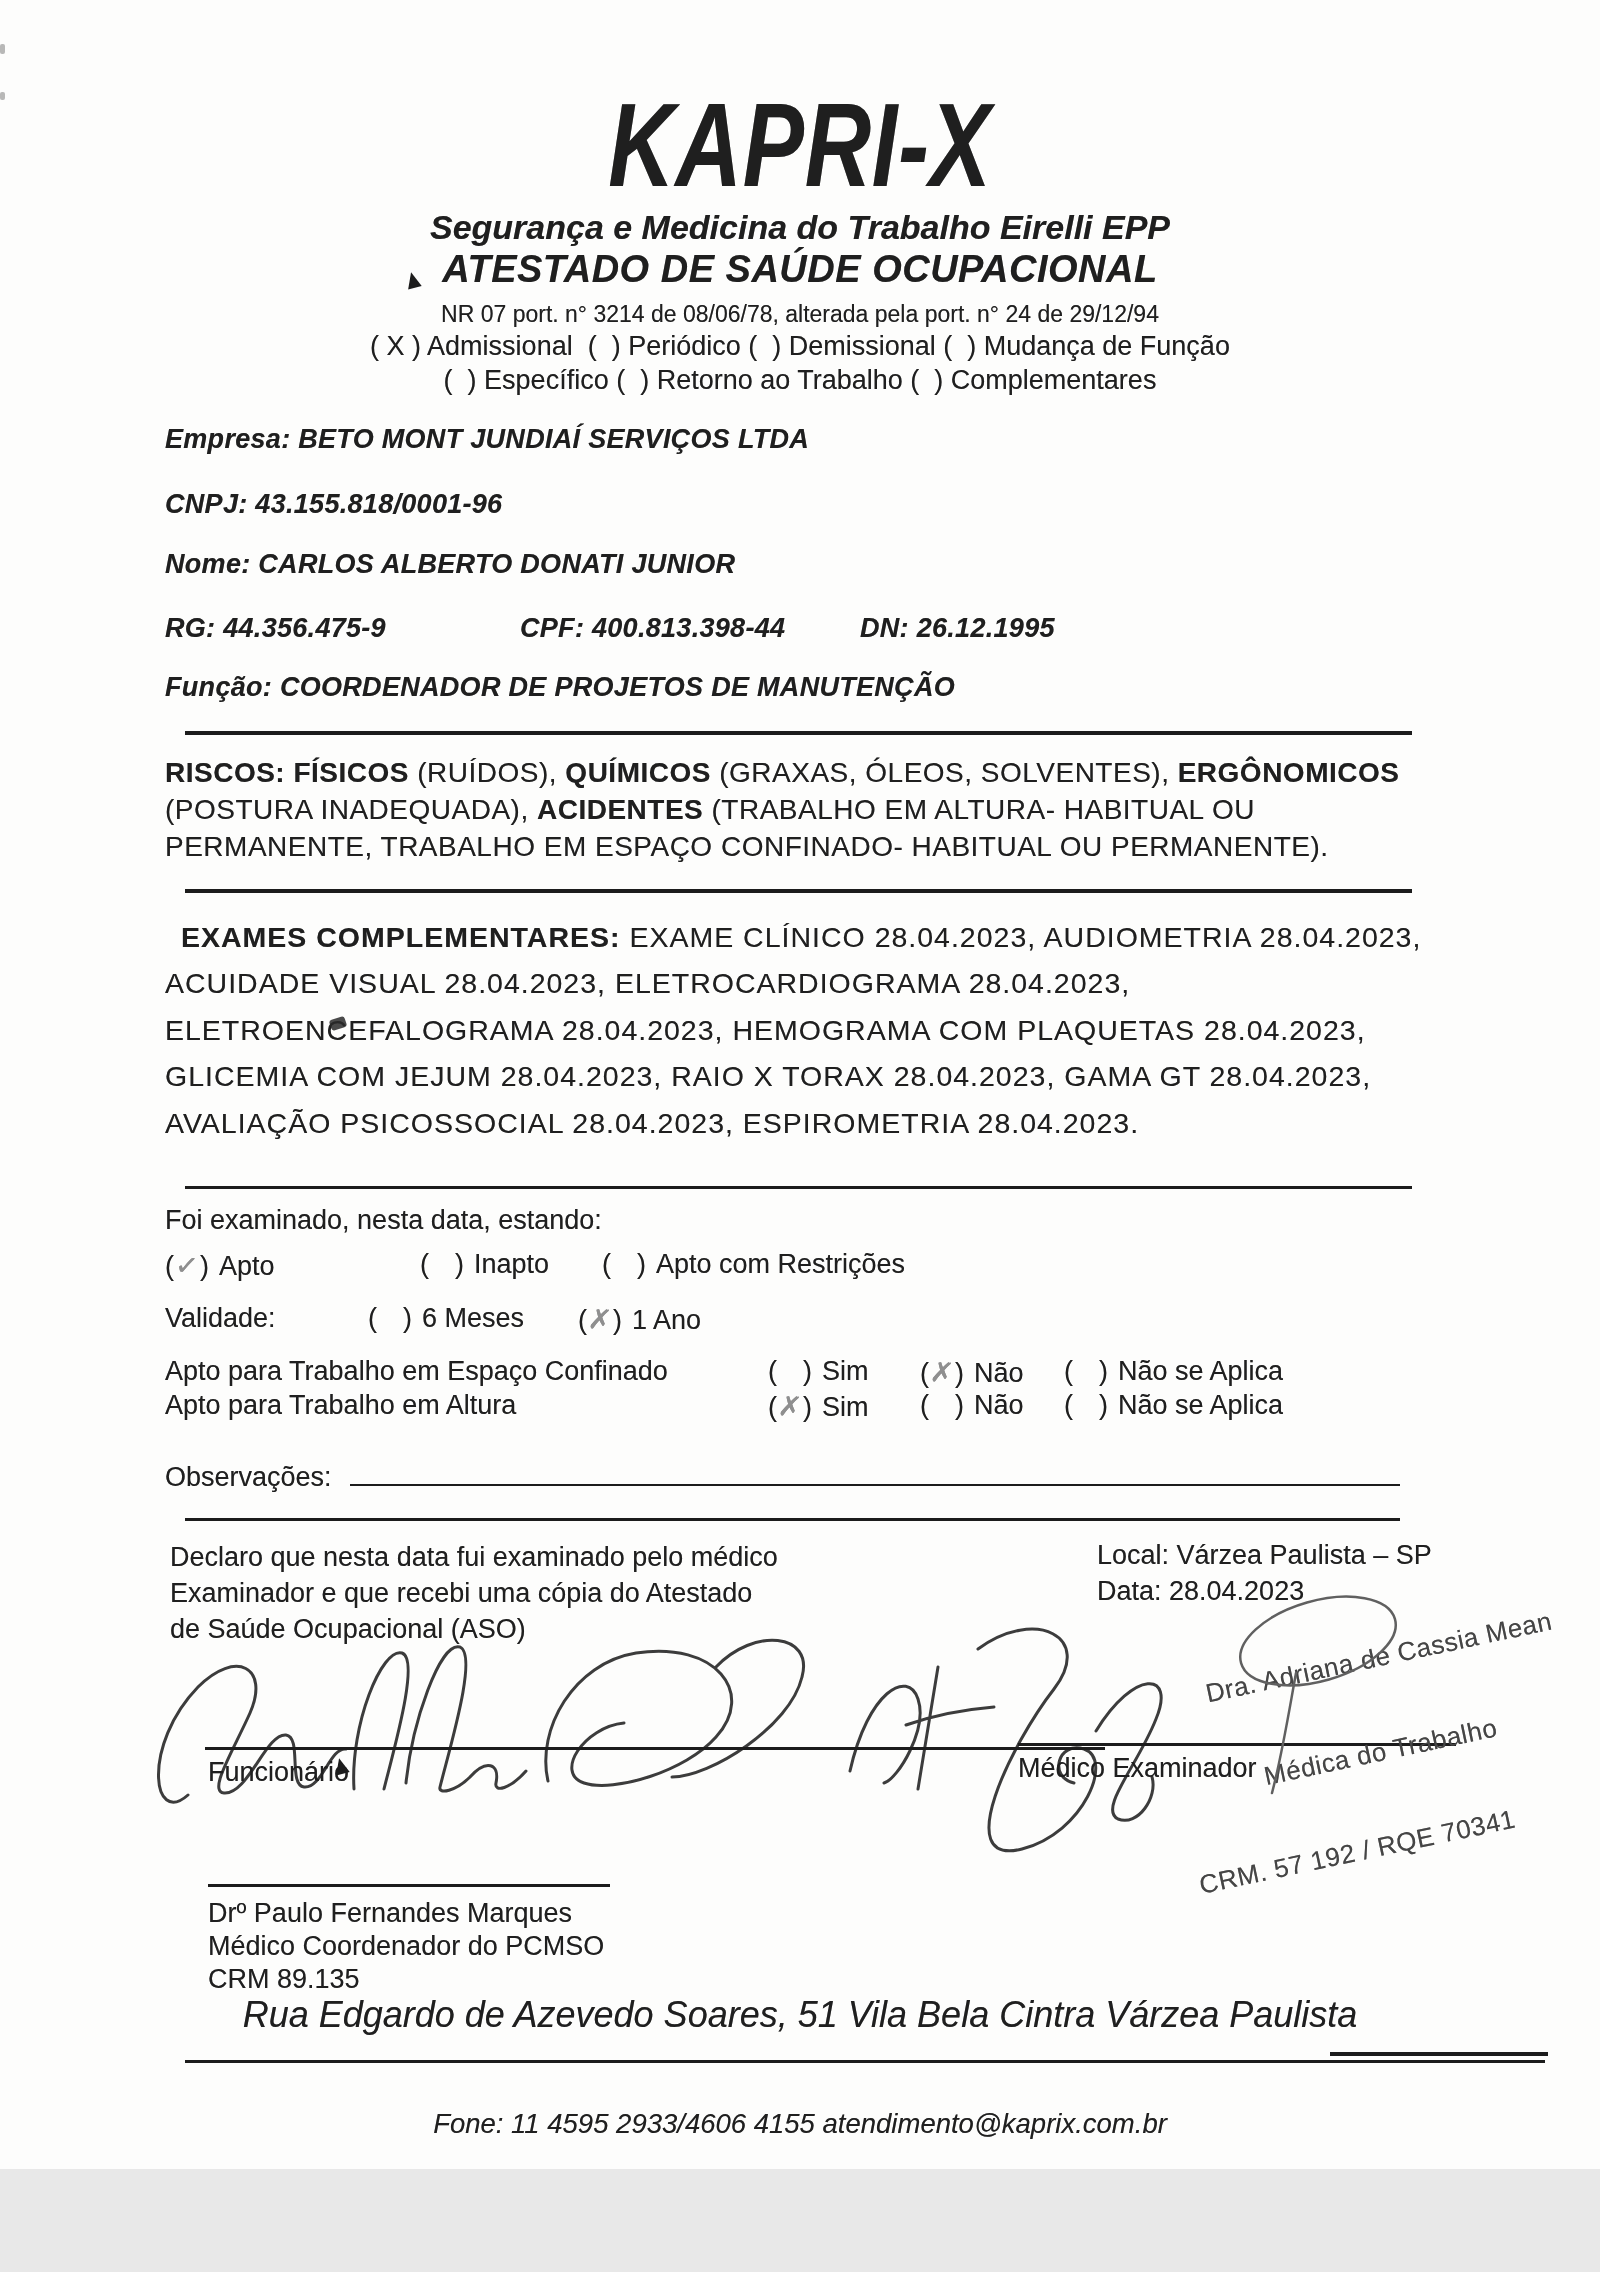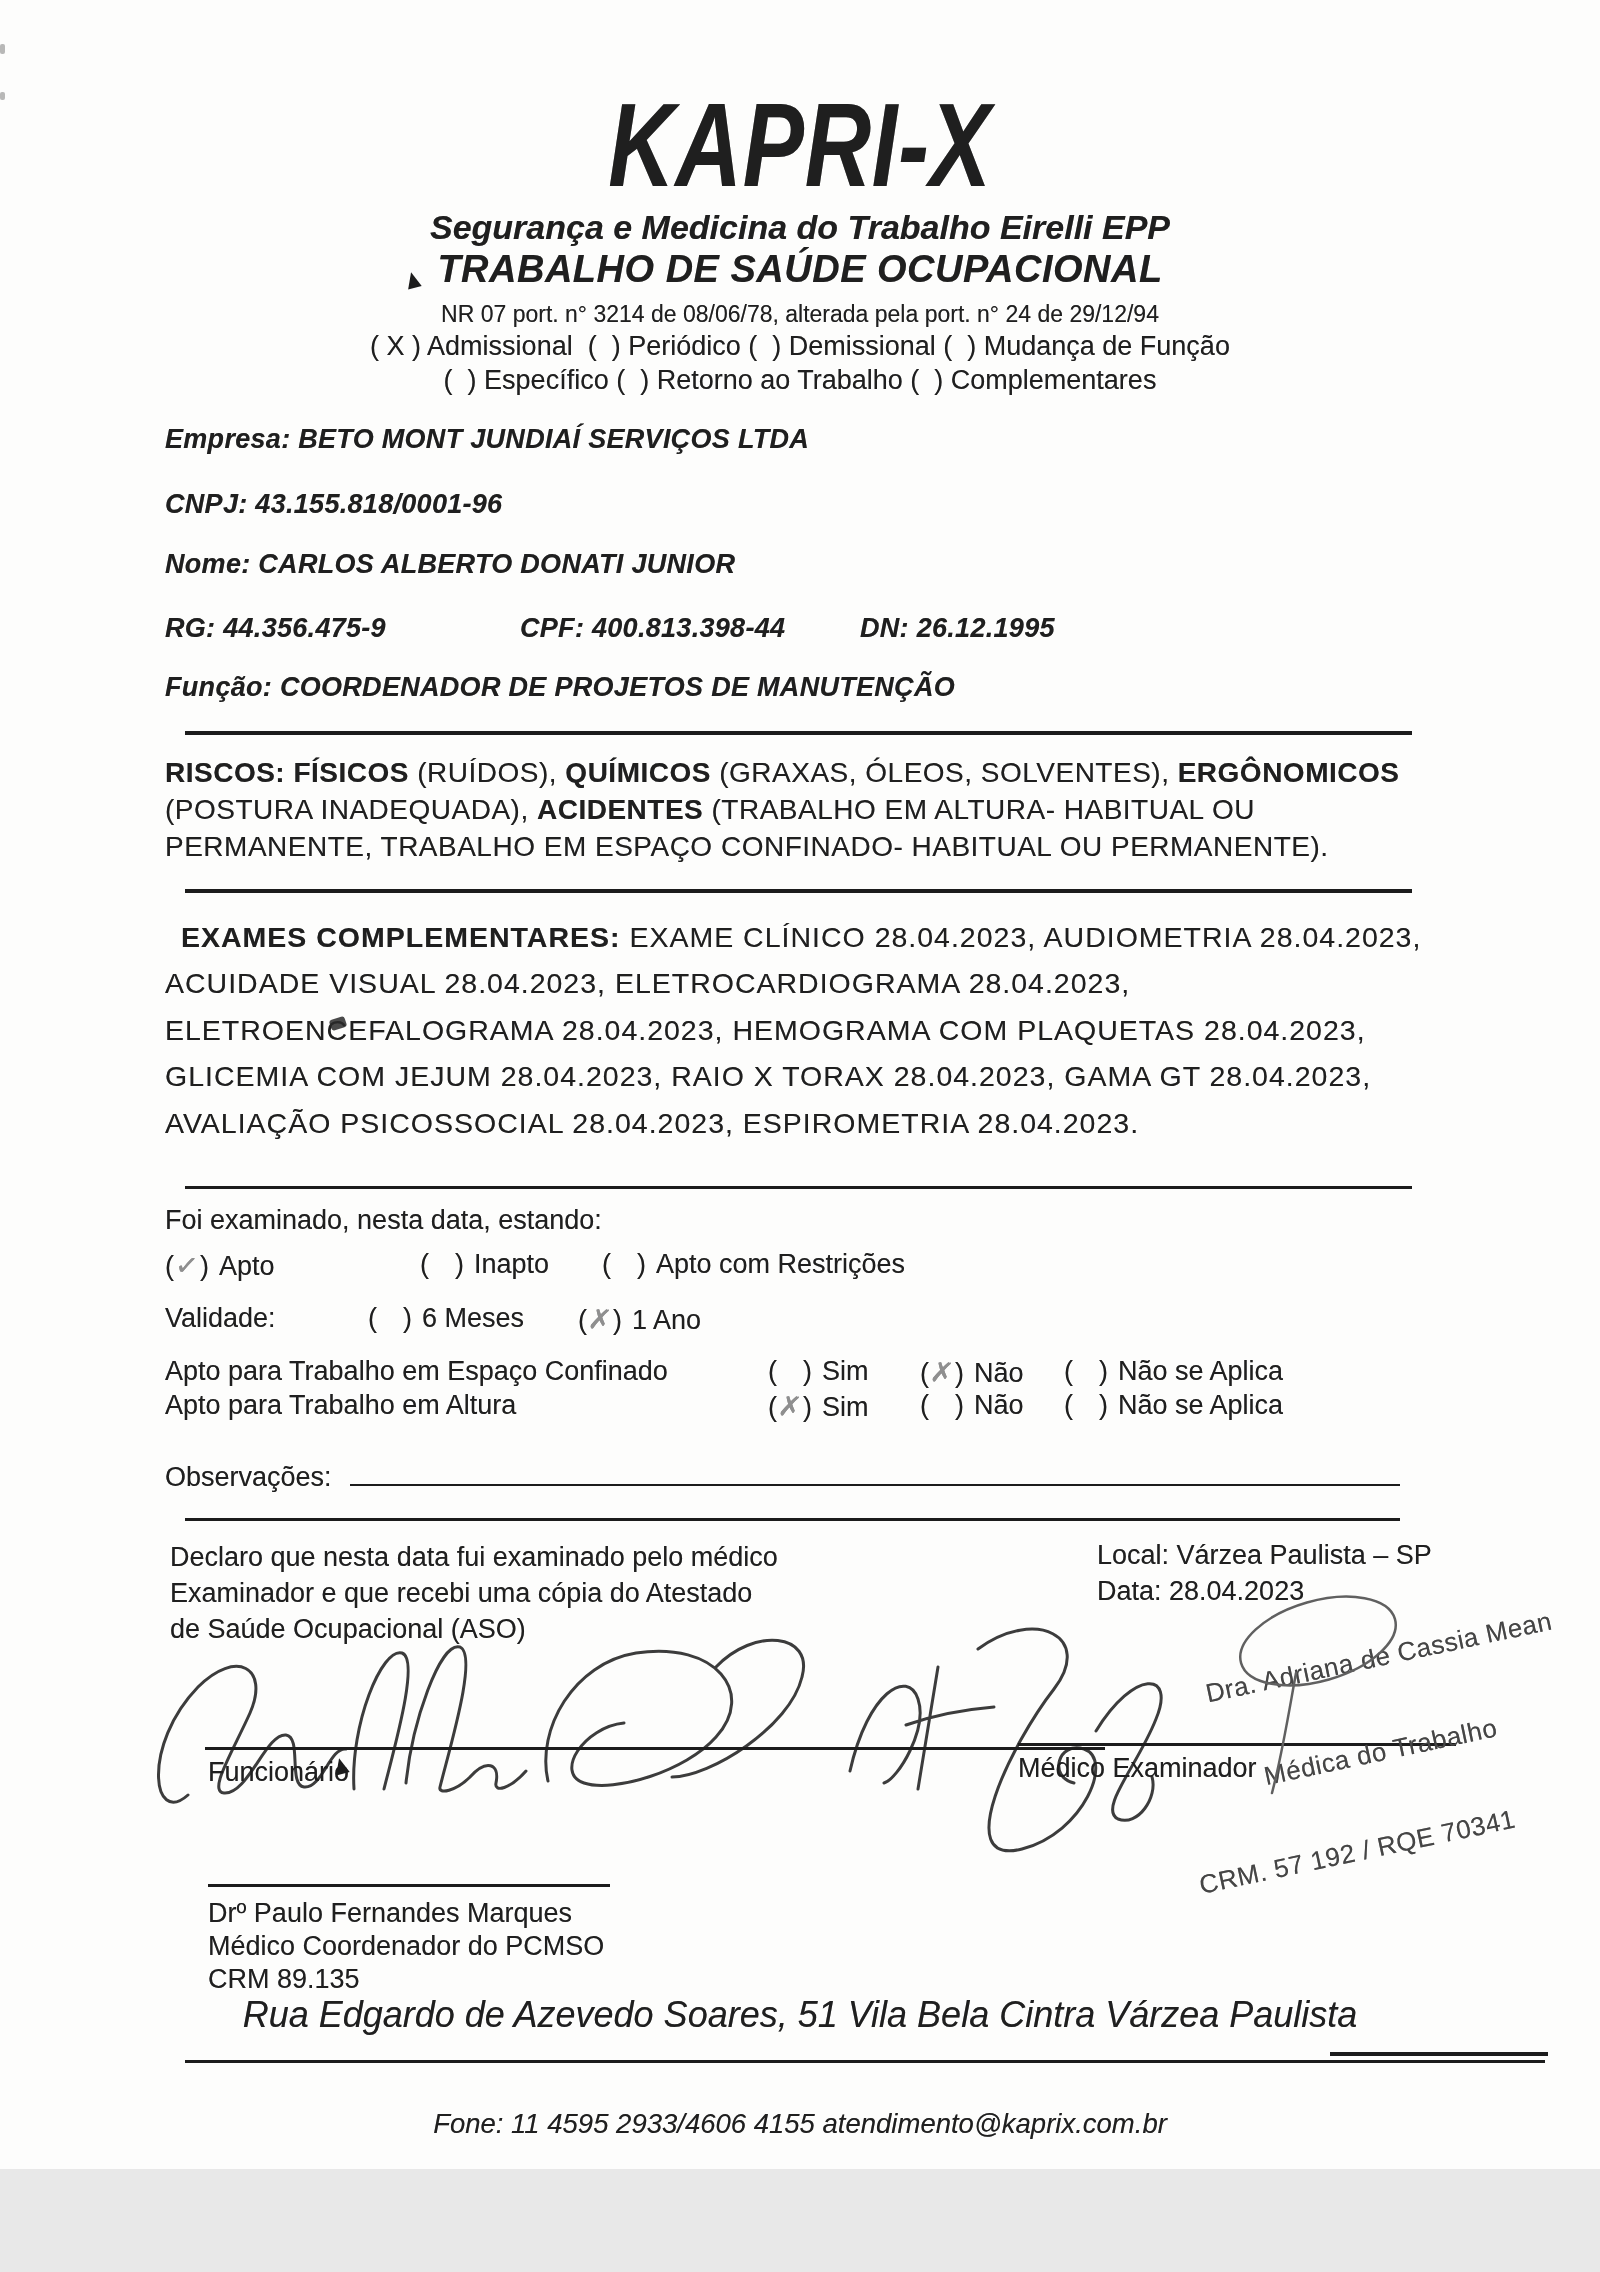--- a/index.html
+++ b/index.html
@@ -43,21 +43,21 @@
 </head>
 <body>
 
 <div class="sheet soft">
 
   <div class="abs speck" style="left:0;top:44px;width:5px;height:10px;"></div>
   <div class="abs speck" style="left:0;top:92px;width:5px;height:8px;"></div>
 
   <div class="abs ctr logo" style="top:86px;">KAPRI-X</div>
   <div class="abs ctr sub bi line" style="top:208px;">Segurança e Medicina do Trabalho Eirelli EPP</div>
-  <div class="abs ctr doctitle bi line" style="top:248px;">TRABALHO DE SAÚDE OCUPACIONAL</div>
+  <div class="abs ctr doctitle bi line" style="top:248px;">ATESTADO DE SAÚDE OCUPACIONAL</div>
   <div class="abs ptr" style="left:406px;top:272px;"></div>
   <div class="abs ctr nr line" style="top:301px;">NR 07 port. n° 3214 de 08/06/78, alterada pela port. n° 24 de 29/12/94</div>
   <div class="abs ctr types line" style="top:331px;">( X ) Admissional  (  ) Periódico (  ) Demissional (  ) Mudança de Função</div>
   <div class="abs ident line" style="left:165px;top:424px;">Empresa: BETO MONT JUNDIAÍ SERVIÇOS LTDA</div>
 
   <div class="abs ctr types line" style="top:365px;">(  ) Específico (  ) Retorno ao Trabalho (  ) Complementares</div>
   <div class="abs ident line" style="left:165px;top:489px;">CNPJ: 43.155.818/0001-96</div>
   <div class="abs ident line" style="left:165px;top:549px;">Nome: CARLOS ALBERTO DONATI JUNIOR</div>
   <div class="abs ident line" style="left:165px;top:613px;">RG: 44.356.475-9</div>
   <div class="abs ident line" style="left:520px;top:613px;">CPF: 400.813.398-44</div>

